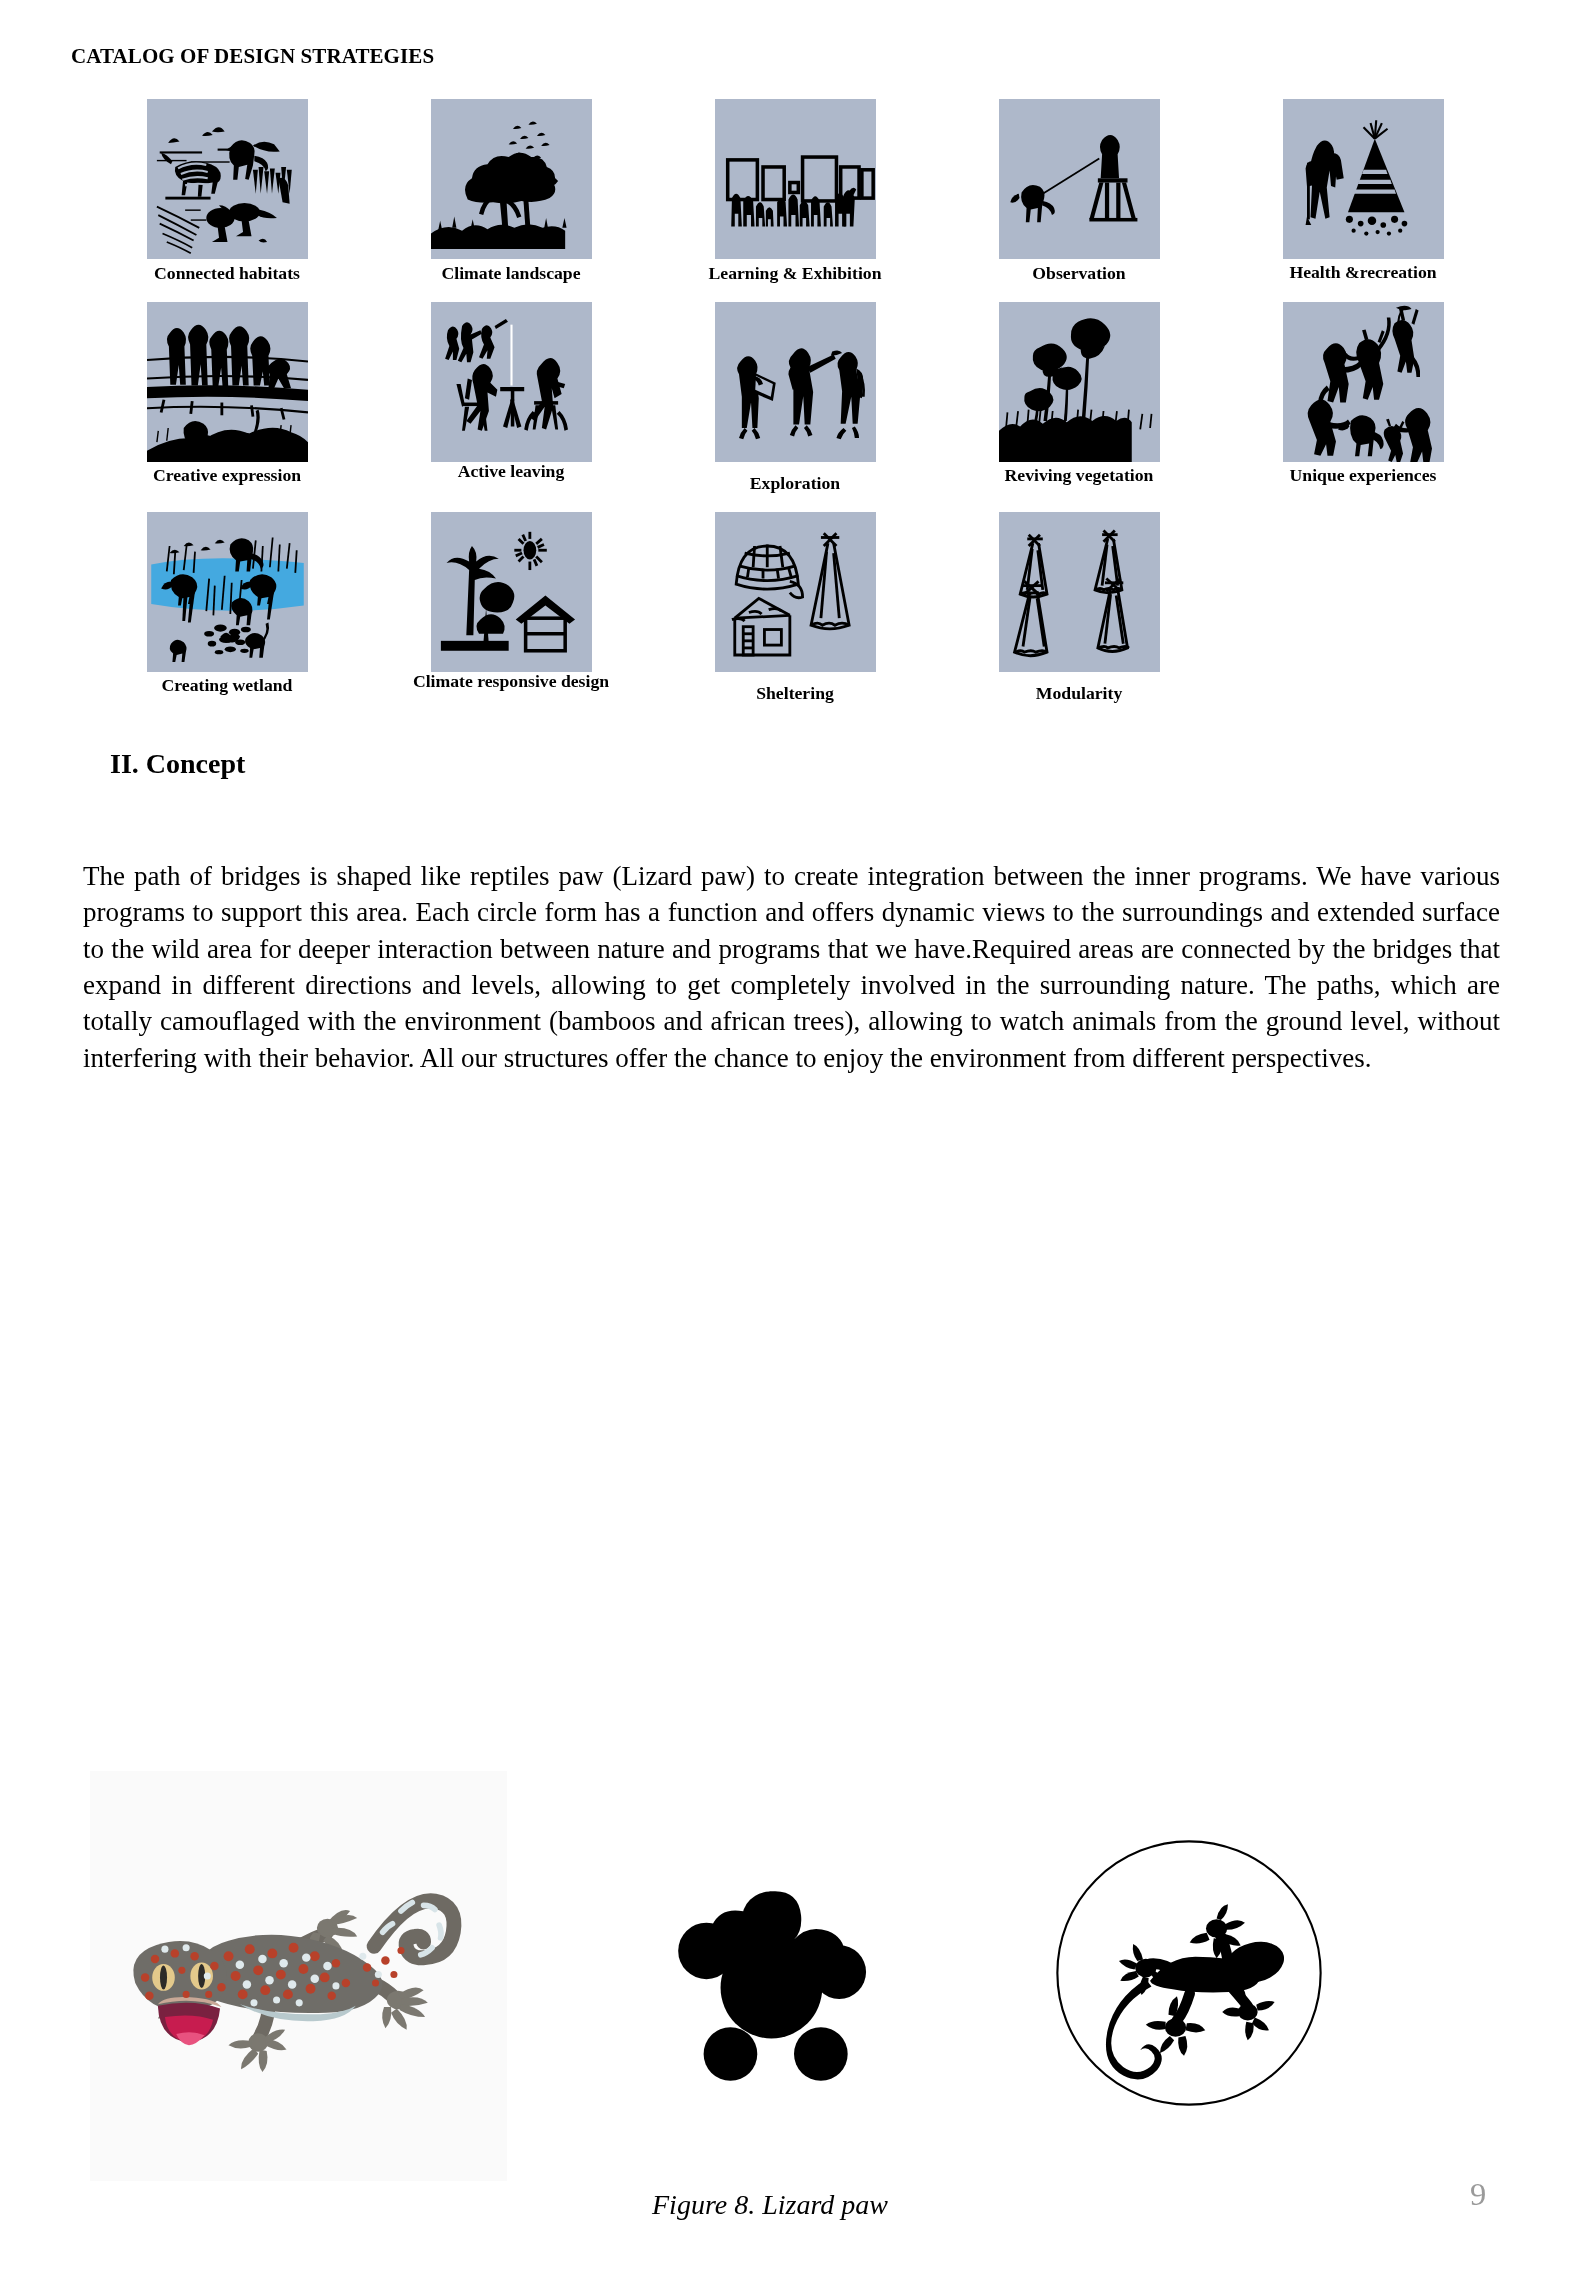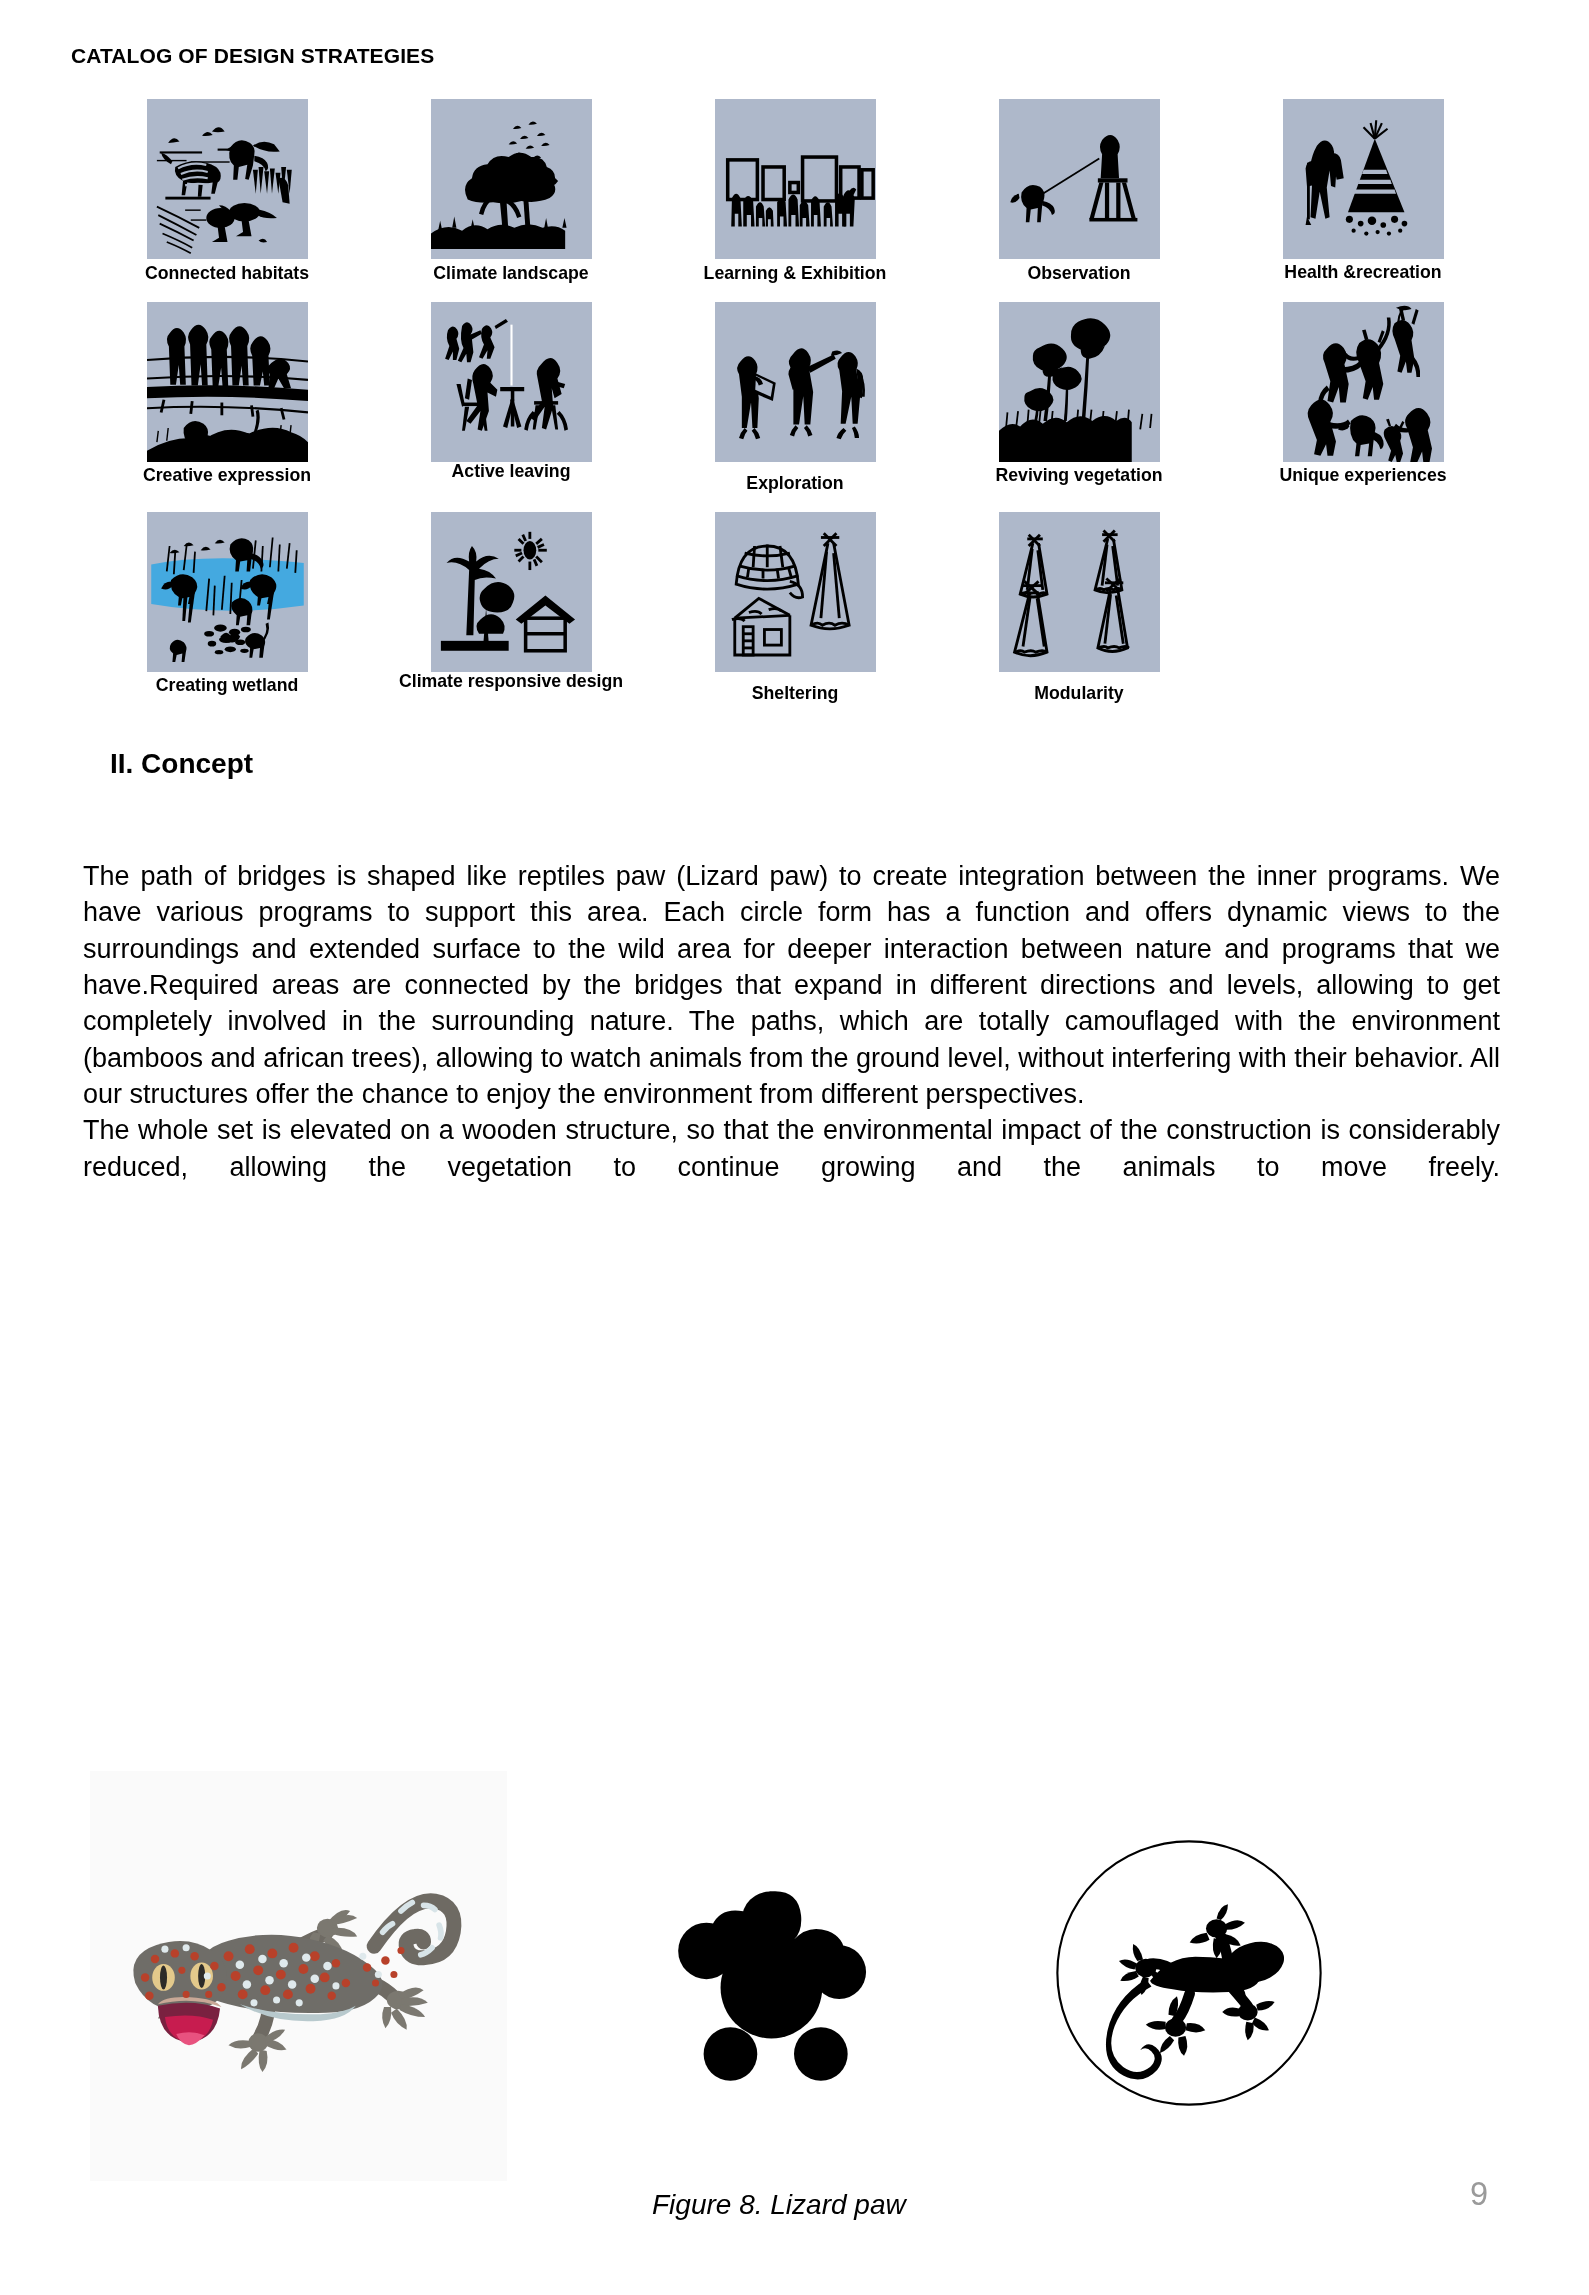--- a/index.html
+++ b/index.html
@@ -4,21 +4,21 @@
 <style>
   html, body { margin:0; padding:0; }
   body {
     width:1590px; height:2295px;
     background:#ffffff;
     font-family:"Liberation Sans", sans-serif;
     color:#000000;
     position:relative;
     overflow:hidden;
   }
-  .page { position:relative; width:1290px; height:2295px; }
+  .page { position:relative; width:1290px; height:2295px;font-family:Liberation Serif, serif; }
 
   
   .catalog-title{
     position:absolute; left:71px; top:44px;
     font-size:21px; font-weight:bold; letter-spacing:0.1px;
     white-space:nowrap;
   }
 
   
   .catalog-grid{
@@ -678,21 +678,20 @@
       </div>
       <div class="cat-caption">Modularity</div>
     </div>
 
   </div>
 
   <div class="concept-heading">II. Concept</div>
 
   <div class="body-text">
     <p>The path of bridges is shaped like reptiles paw (Lizard paw) to create integration between the inner programs. We have various programs to support this area. Each circle form has a function and offers dynamic views to the surroundings and extended surface to the wild area for deeper interaction between nature and programs that we have.Required areas are connected by the bridges that expand in different directions and levels, allowing to get completely involved in the surrounding nature. The paths, which are totally camouflaged with the environment (bamboos and african trees), allowing to watch animals from the ground level, without interfering with their behavior. All our structures offer the chance to enjoy the environment from different perspectives.</p>
-    <p class="para-last">The whole set is elevated on a wooden structure, so that the environmental impact of the construction is considerably reduced, allowing the vegetation to continue growing and the animals to move freely.</p>
   </div>
 
   <div class="fig-photo">
     <svg viewBox="0 0 590 580">
       <rect x="0" y="0" width="590" height="580" fill="#fafafa"></rect>
       <g>
 
         <path d="M402 248 q48 -70 86 -64 q32 6 26 44 q-6 34 -40 36 q-22 2 -26 -14 q-4 -14 12 -16 q12 -2 12 8" fill="none" stroke="#6e6a63" stroke-width="21" stroke-linecap="round"></path>
         <g stroke="#d8e4e8" stroke-width="8" fill="none" stroke-linecap="round">
           <path d="M414 228 q6 -8 14 -12"></path>

